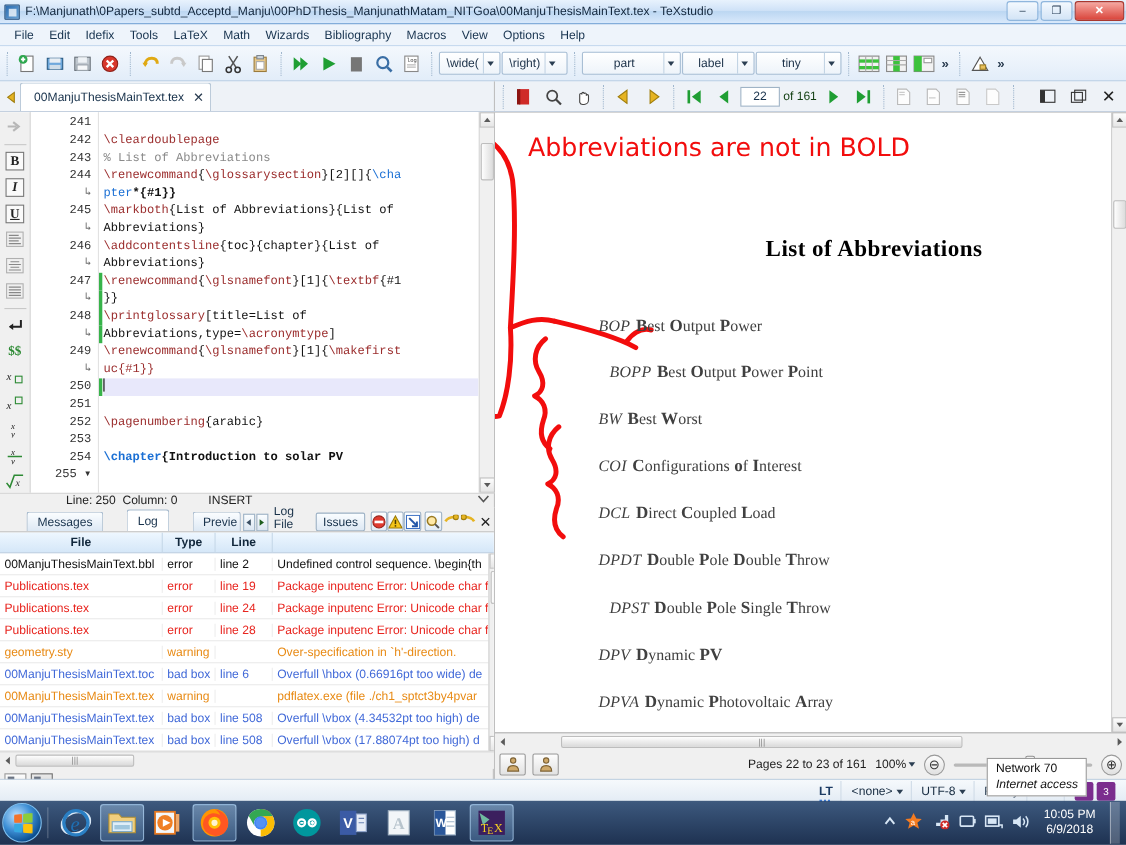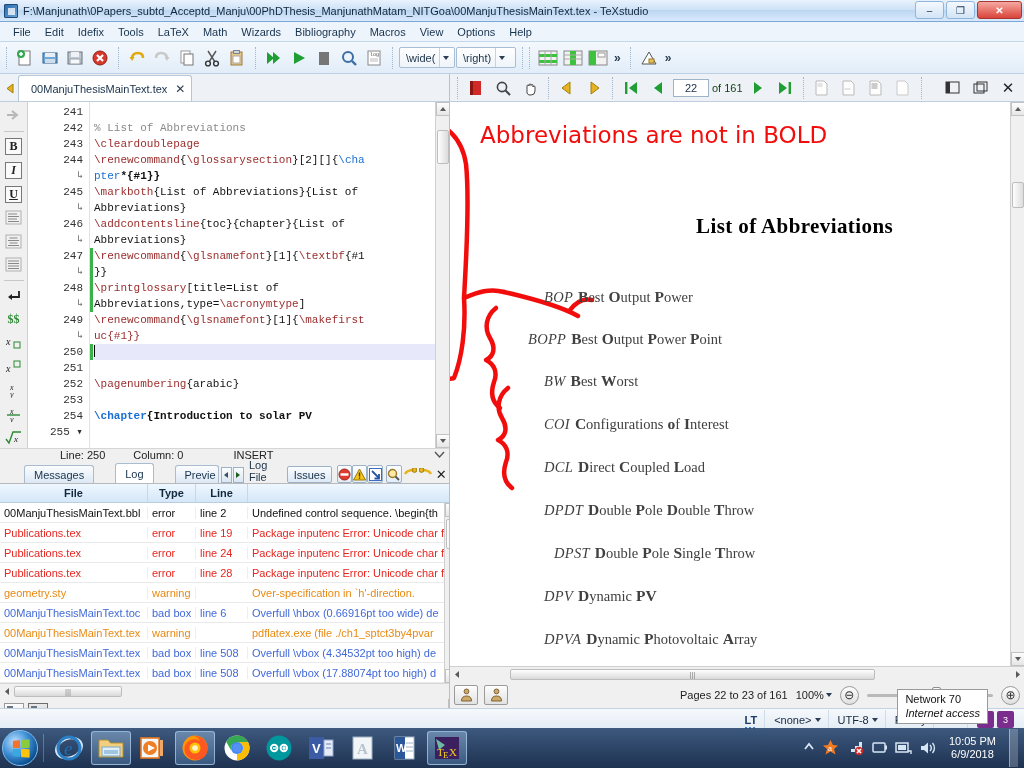--- a/index.html
+++ b/index.html
@@ -105,21 +105,21 @@
   }
   .sarrow{ width:14px;height:14px;background:linear-gradient(to bottom,#fdfdfd,#e6e6e6);
     border:1px solid #c2c2c2; display:flex;align-items:center;justify-content:center;}
   .sarrow i{ border-left:3px solid transparent;border-right:3px solid transparent;}
   .sarrow.up i{ border-bottom:4px solid #5a5a5a;}
   .sarrow.dn i{ border-top:4px solid #5a5a5a;}
   .sthumb{ width:12px; background:linear-gradient(to right,#fefefe,#dcdcdc);
     border:1px solid #bdbdbd; border-radius:2px;}
   #editstatus{
     height:18px; background:#f0f0f0; border-top:1px solid #d6d6d6; border-right:1px solid #bfbfbf;
-    display:flex; align-items:center; font-size:11px; color:#222; padding-left:60px; gap:28px; position:relative;
+    display:flex; align-items:center; font-size:11px; color:#222; padding-left:60px; gap:6px; position:relative;
   }
   #editstatus .dd{ position:absolute; right:4px; }
   
   #logpanel{ flex:1; display:flex; flex-direction:column; border-right:1px solid #bfbfbf; background:#f0f0f0; }
   #logtabs{ height:22px; display:flex; align-items:flex-end; padding-left:4px; gap:0; background:#f0f0f0;}
   .ltab{
     height:18px; padding:0 9px; font-size:11px; color:#19334d;
     border:1px solid #a9bccf; border-bottom:none; border-radius:3px 3px 0 0;
     background:linear-gradient(to bottom,#fbfdff,#dce8f4); display:flex;align-items:center;
     margin-right:1px;
@@ -345,20 +345,34 @@
     <div class="combo" style="width:56px">
       <span class="cv">\wide(</span>
       <span class="carr"></span>
       </div>
     <div class="combo" style="width:60px">
       <span class="cv">\right)</span>
       <span class="carr"></span>
       </div>
   </div>
   <div class="tsep"></div>
+  <div class="tgroup">
+    <div class="combo" style="width:90px;justify-content:center">
+      <span class="cv" style="flex:1;text-align:center">part</span>
+      <span class="carr"></span>
+      </div>
+    <div class="combo" style="width:66px;justify-content:center">
+      <span class="cv" style="flex:1;text-align:center">label</span>
+      <span class="carr"></span>
+      </div>
+    <div class="combo" style="width:78px;justify-content:center">
+      <span class="cv" style="flex:1;text-align:center">tiny</span>
+      <span class="carr"></span>
+      </div>
+  </div>
   <div class="tsep"></div>
   <div class="tgroup">
     <div class="tbtn">
         <svg width="20" height="18">
           <rect x="1" y="2" width="18" height="14" fill="#f2f2f2" stroke="#888"></rect>
           <rect x="1" y="5" width="18" height="3" fill="#3cc23c"></rect>
           <rect x="1" y="11" width="18" height="3" fill="#3cc23c"></rect>
           <path d="M7 2v14 M13 2v14" stroke="#aaa"></path>
         </svg>
       </div>
@@ -598,22 +612,22 @@
           <div class="lnum wrap">↳</div>
           <div class="lnum">250</div>
           <div class="lnum">251</div>
           <div class="lnum">252</div>
           <div class="lnum">253</div>
           <div class="lnum">254</div>
           <div class="lnum">255 ▾</div>
         </div>
       <div id="codearea">
           <div class="cline"></div>
+          <div class="cline"><span class="cl-cmd">\cleardoublepage</span></div>
           <div class="cline"><span class="cl-cmt">% List of Abbreviations</span></div>
-          <div class="cline"><span class="cl-cmd">\cleardoublepage</span></div>
           <div class="cline"><span class="cl-cmd">\renewcommand</span><span class="cl-txt">{</span><span class="cl-cmd">\glossarysection</span><span class="cl-txt">}[2][]{</span><span class="cl-blue">\cha</span></div>
           <div class="cline"><span class="cl-blue">pter</span><span class="cl-txt cl-bold">*{#1}}</span></div>
           <div class="cline"><span class="cl-cmd">\markboth</span><span class="cl-txt">{List of Abbreviations}{List of</span></div>
           <div class="cline"><span class="cl-txt">Abbreviations}</span></div>
           <div class="cline"><span class="cl-cmd">\addcontentsline</span><span class="cl-txt">{toc}{chapter}{List of</span></div>
           <div class="cline"><span class="cl-txt">Abbreviations}</span></div>
           <div class="chgbar" style="top: 146px; height: 16px;"></div>
           <div class="cline"><span class="cl-cmd">\renewcommand</span><span class="cl-txt">{</span><span class="cl-cmd">\glsnamefont</span><span class="cl-txt">}[1]{</span><span class="cl-cmd">\textbf</span><span class="cl-txt">{#1</span></div>
           <div class="chgbar" style="top: 162px; height: 16px;"></div>
           <div class="cline"><span class="cl-txt">}}</span></div>
@@ -811,21 +825,21 @@
             <path d="M46 206 C36 214, 34 226, 40 236 C46 246, 44 254, 36 258 C44 262, 48 270, 44 280 C40 292, 42 300, 50 306"></path>
             <path d="M58 286 C48 294, 46 306, 52 316 C58 326, 56 334, 48 338 C56 342, 60 350, 56 360 C52 372, 54 380, 62 386"></path>
             <path d="M120 208 C126 200, 134 196, 142 198"></path>
           </g>
         </svg>
 
         <div class="annot-text" style="left:30px;top:20px">Abbreviations are not in BOLD</div>
         <div class="pdf-h" style="left:246px;top:112px">List of Abbreviations</div>
         <div id="abbrlist">
             <div class="abbr" style="left: 94px; top: 186px;"><span class="ac">BOP</span><span class="w"><b>B</b>est</span><span class="w"><b>O</b>utput</span><span class="w"><b>P</b>ower</span></div>
-            <div class="abbr" style="left: 78px; top: 228px;"><span class="ac">BOPP</span><span class="w"><b>B</b>est</span><span class="w"><b>O</b>utput</span><span class="w"><b>P</b>ower</span><span class="w"><b>P</b>oint</span></div>
+            <div class="abbr" style="left: 104px; top: 228px;"><span class="ac">BOPP</span><span class="w"><b>B</b>est</span><span class="w"><b>O</b>utput</span><span class="w"><b>P</b>ower</span><span class="w"><b>P</b>oint</span></div>
             <div class="abbr" style="left: 94px; top: 270px;"><span class="ac">BW</span><span class="w"><b>B</b>est</span><span class="w"><b>W</b>orst</span></div>
             <div class="abbr" style="left: 94px; top: 313px;"><span class="ac">COI</span><span class="w"><b>C</b>onfigurations</span><span class="w"><b>o</b>f</span><span class="w"><b>I</b>nterest</span></div>
             <div class="abbr" style="left: 94px; top: 356px;"><span class="ac">DCL</span><span class="w"><b>D</b>irect</span><span class="w"><b>C</b>oupled</span><span class="w"><b>L</b>oad</span></div>
             <div class="abbr" style="left: 94px; top: 399px;"><span class="ac">DPDT</span><span class="w"><b>D</b>ouble</span><span class="w"><b>P</b>ole</span><span class="w"><b>D</b>ouble</span><span class="w"><b>T</b>hrow</span></div>
             <div class="abbr" style="left: 104px; top: 442px;"><span class="ac">DPST</span><span class="w"><b>D</b>ouble</span><span class="w"><b>P</b>ole</span><span class="w"><b>S</b>ingle</span><span class="w"><b>T</b>hrow</span></div>
             <div class="abbr" style="left: 94px; top: 485px;"><span class="ac">DPV</span><span class="w"><b>D</b>ynamic</span><span class="w"><b>PV</b></span></div>
             <div class="abbr" style="left: 94px; top: 528px;"><span class="ac">DPVA</span><span class="w"><b>D</b>ynamic</span><span class="w"><b>P</b>hotovoltaic</span><span class="w"><b>A</b>rray</span></div>
           </div>
       </div>
       <div id="pdfvscroll">

